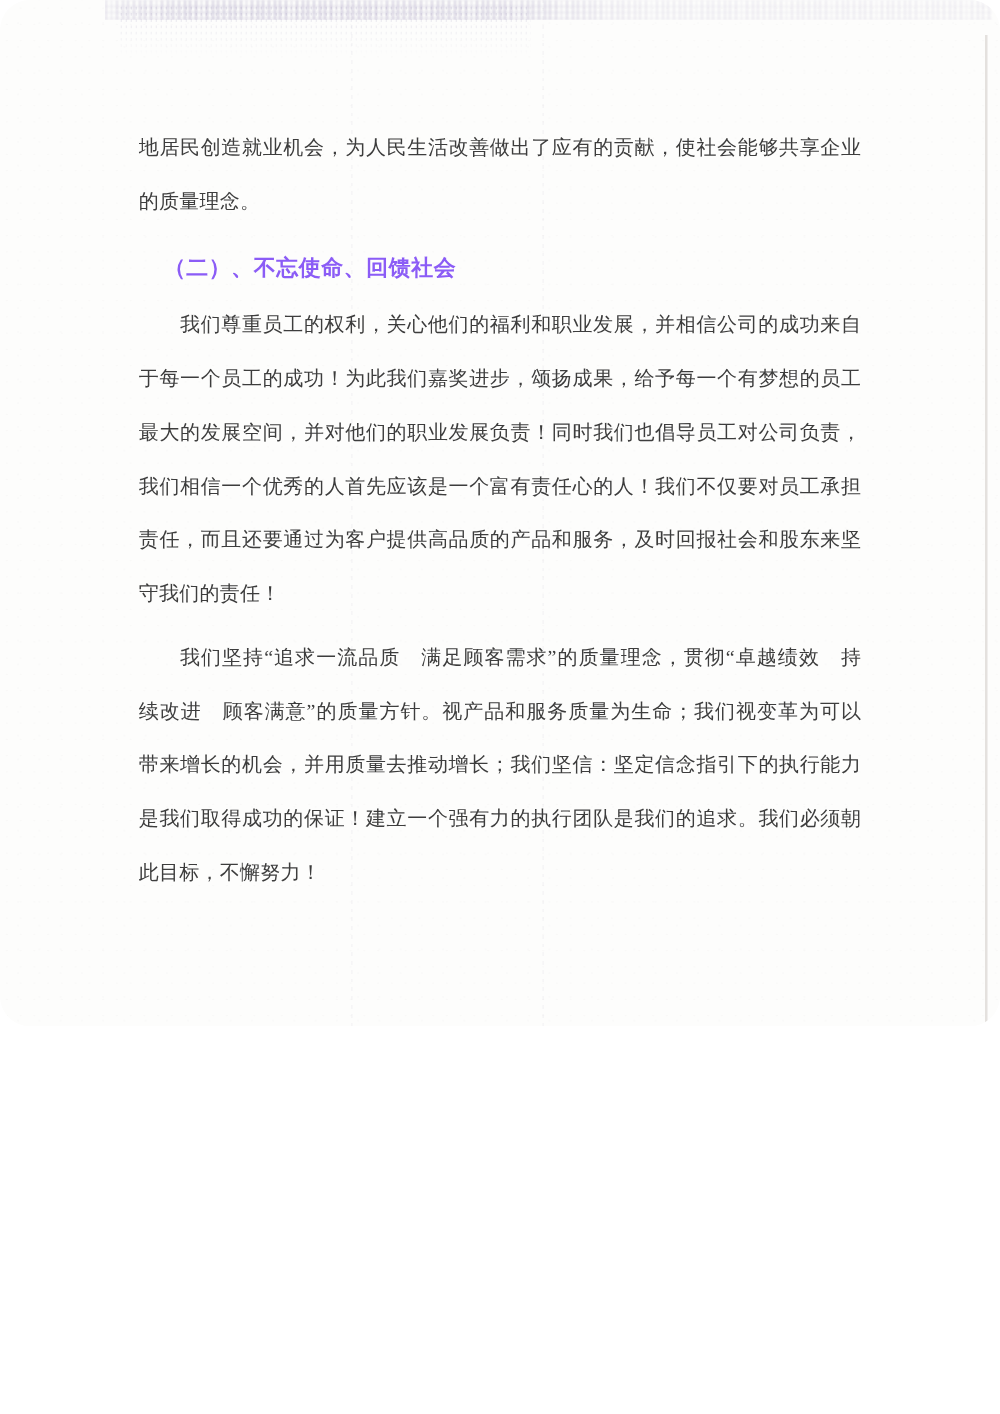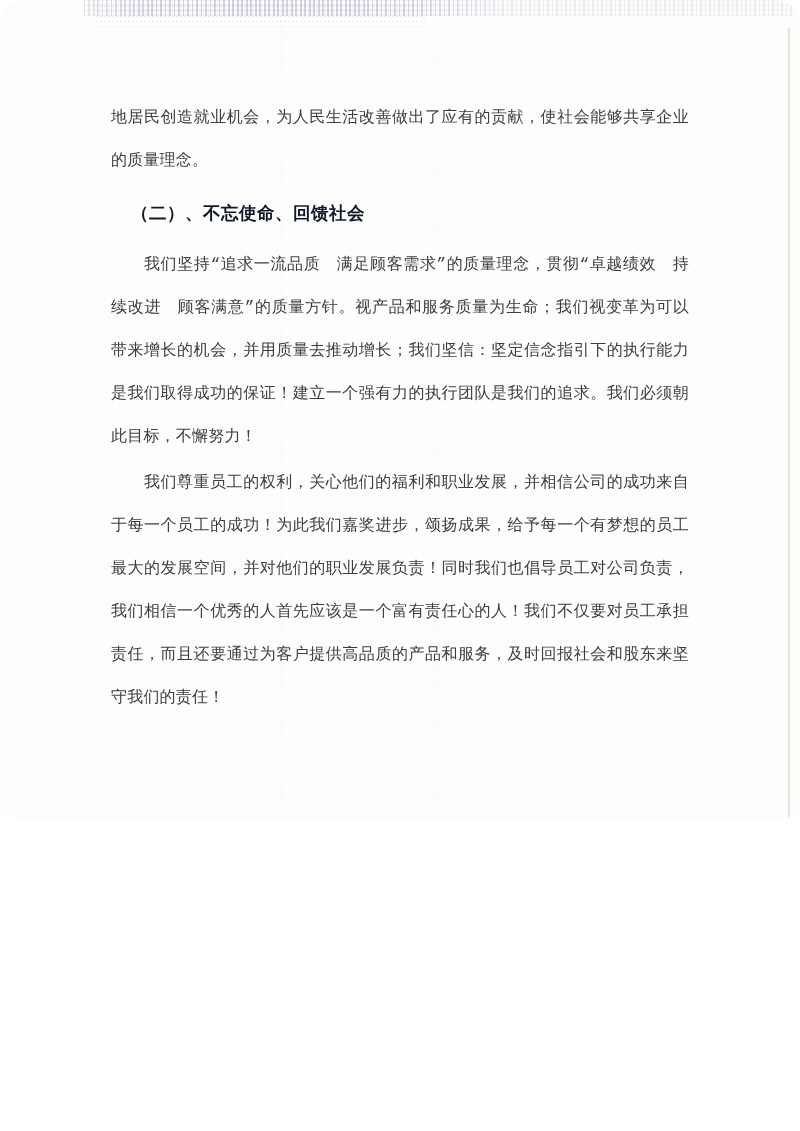--- a/index.html
+++ b/index.html
@@ -6,21 +6,21 @@
     margin: 0;
     padding: 0;
     background: #ffffff;
   }
   .page {
     position: relative;
     width: 800px;
     height: 821px;
     background: #fdfdfc;
     overflow: hidden;
-    font-family: Liberation Mono, monospace;
+    font-family: Liberation Serif, serif;
     border-radius: 24px;
   }
   
   .page::after {
     content: "";
     position: absolute;
     inset: 0;
     background-image:
       radial-gradient(rgba(160,150,140,0.9) 0.5px, transparent 0.6px),
       radial-gradient(rgba(150,150,165,0.7) 0.5px, transparent 0.6px);
@@ -98,21 +98,21 @@
     text-justify: inter-character;
   }
   .jl { text-align-last: justify; }
   .indent { text-indent: 33px; }
   .heading {
     margin-top: 10px;
     height: 43px;
     line-height: 43px;
     font-size: 17.5px;
     font-weight: bold;
-    color: #0f172a;
+    color: #8b5cf6;
     text-indent: 20px;
     letter-spacing: 0.5px;
   }
   .p1 { margin-top: 8px; }
   .p2 { margin-top: 3px; }
 </style>
 </head>
 <body>
 
 <div class="page">
@@ -126,31 +126,31 @@
 
   <div class="content">
 
     <div class="para">
       <div class="line jl">地居民创造就业机会，为人民生活改善做出了应有的贡献，使社会能够共享企业</div>
       <div class="line">的质量理念。</div>
     </div>
 
     <div class="heading">（二）、不忘使命、回馈社会</div>
 
-    <div class="para p1">
-      <div class="line jl indent">我们坚持“追求一流品质　满足顾客需求”的质量理念，贯彻“卓越绩效　持</div>
-      <div class="line jl">续改进　顾客满意”的质量方针。视产品和服务质量为生命；我们视变革为可以</div>
-      <div class="line jl">带来增长的机会，并用质量去推动增长；我们坚信：坚定信念指引下的执行能力</div>
-      <div class="line jl">是我们取得成功的保证！建立一个强有力的执行团队是我们的追求。我们必须朝</div>
-      <div class="line">此目标，不懈努力！</div>
-    </div>
-
     <div class="para p2">
       <div class="line jl indent">我们尊重员工的权利，关心他们的福利和职业发展，并相信公司的成功来自</div>
       <div class="line jl">于每一个员工的成功！为此我们嘉奖进步，颂扬成果，给予每一个有梦想的员工</div>
       <div class="line jl">最大的发展空间，并对他们的职业发展负责！同时我们也倡导员工对公司负责，</div>
       <div class="line jl">我们相信一个优秀的人首先应该是一个富有责任心的人！我们不仅要对员工承担</div>
       <div class="line jl">责任，而且还要通过为客户提供高品质的产品和服务，及时回报社会和股东来坚</div>
       <div class="line">守我们的责任！</div>
     </div>
 
+    <div class="para p1">
+      <div class="line jl indent">我们坚持“追求一流品质　满足顾客需求”的质量理念，贯彻“卓越绩效　持</div>
+      <div class="line jl">续改进　顾客满意”的质量方针。视产品和服务质量为生命；我们视变革为可以</div>
+      <div class="line jl">带来增长的机会，并用质量去推动增长；我们坚信：坚定信念指引下的执行能力</div>
+      <div class="line jl">是我们取得成功的保证！建立一个强有力的执行团队是我们的追求。我们必须朝</div>
+      <div class="line">此目标，不懈努力！</div>
+    </div>
+
   </div>
 </div>
 
 </body></html>

